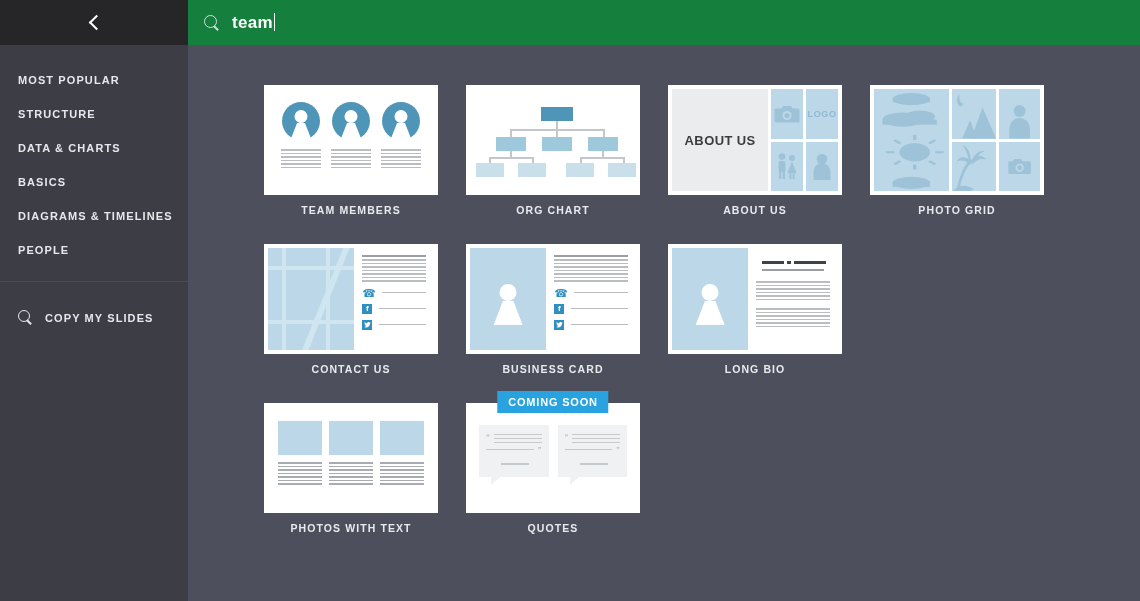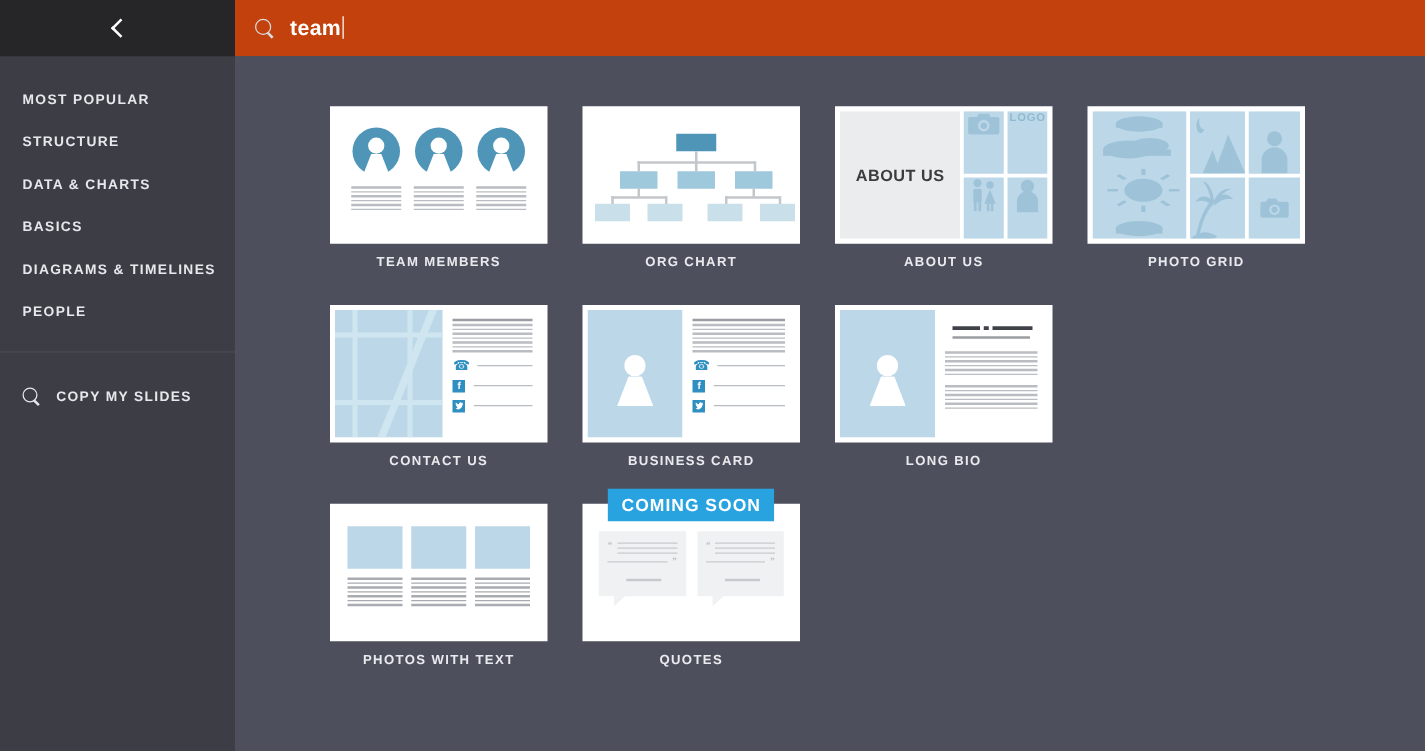--- a/index.html
+++ b/index.html
@@ -58,21 +58,21 @@
   }
   .mag::after {
     content: ""; position: absolute; left: 9px; top: 9px;
     width: 6px; height: 1.6px; background: #e6e8ec;
     transform: rotate(45deg); transform-origin: left center;
   }
 
   
   .right { flex: 1; display: flex; flex-direction: column; min-width: 0; }
   .topbar {
-    height: 45px; background: #c2410c;
+    height: 45px; background: #15803d;
     display: flex; align-items: center;
     padding-left: 16px;
   }
   .search-wrap { display: flex; align-items: center; gap: 12px; }
   .search-mag { width: 16px; height: 16px; position: relative; flex: 0 0 16px; }
   .search-mag::before {
     content: ""; position: absolute; left: 0; top: 0;
     width: 11px; height: 11px; border: 1.7px solid #d8dade; border-radius: 50%;
   }
   .search-mag::after {
@@ -112,21 +112,21 @@
   .card-label {
     margin-top: 9px;
     text-align: center;
     color: #e8eaee;
     font-size: 10.5px; font-weight: bold;
     letter-spacing: 1.1px; text-transform: uppercase;
   }
   .badge {
     position: absolute; top: -12px; left: 50%; transform: translateX(-50%);
     background: #29a3e0; color: #ffffff;
-    font-size: 14px; font-weight: bold; letter-spacing: 0.8px;
+    font-size: 11px; font-weight: bold; letter-spacing: 0.8px;
     padding: 5px 11px; white-space: nowrap;
     z-index: 5;
   }
 
   
   .bluelite { background: #c9dfea; }
   .bluemid  { background: #9ec9dc; }
   .bluedark { background: #4e95b8; }
 
   
@@ -162,21 +162,21 @@
   .about { display: flex; height: 100%; gap: 3px; }
   .about-left {
     flex: 0 0 58%; background: #ebecee;
     display: flex; align-items: center; justify-content: center;
   }
   .about-left span {
     color: #3c3c3c; font-size: 13px; font-weight: bold; letter-spacing: 0.4px;
   }
   .about-right { flex: 1; display: grid; grid-template-columns: 1fr 1fr;
                  grid-template-rows: 1fr 1fr; gap: 3px; }
-  .ab-cell { background: #bcd8e8; display: flex; align-items: flex-start; justify-content: center; position: relative; }
+  .ab-cell { background: #bcd8e8; display: flex; align-items: center; justify-content: center; position: relative; }
   .ab-cell.logo span { color: #8fb9cf; font-size: 9px; font-weight: bold; letter-spacing: 0.6px; }
 
   
   .photo { position: relative; width: 100%; height: 100%; background: #c9dfea; overflow: hidden; }
   .moon { position: absolute; width: 18px; height: 18px; border-radius: 50%;
           background: #9ec9dc; }
   .moon::after { content: ""; position: absolute; left: 6px; top: -2px;
           width: 17px; height: 17px; border-radius: 50%; background: #c9dfea; }
 
   

